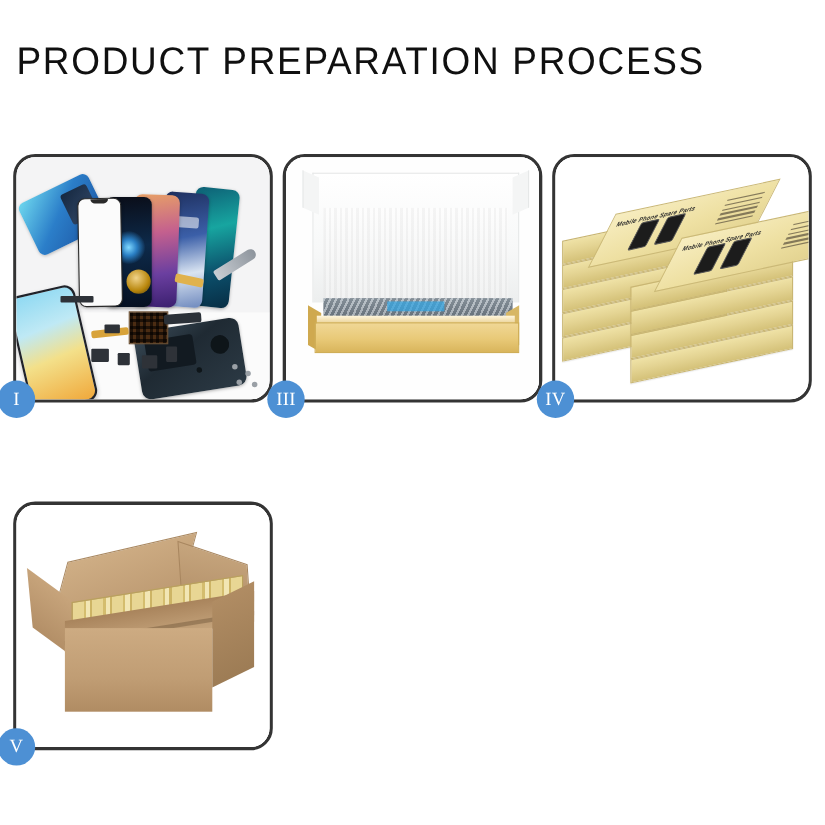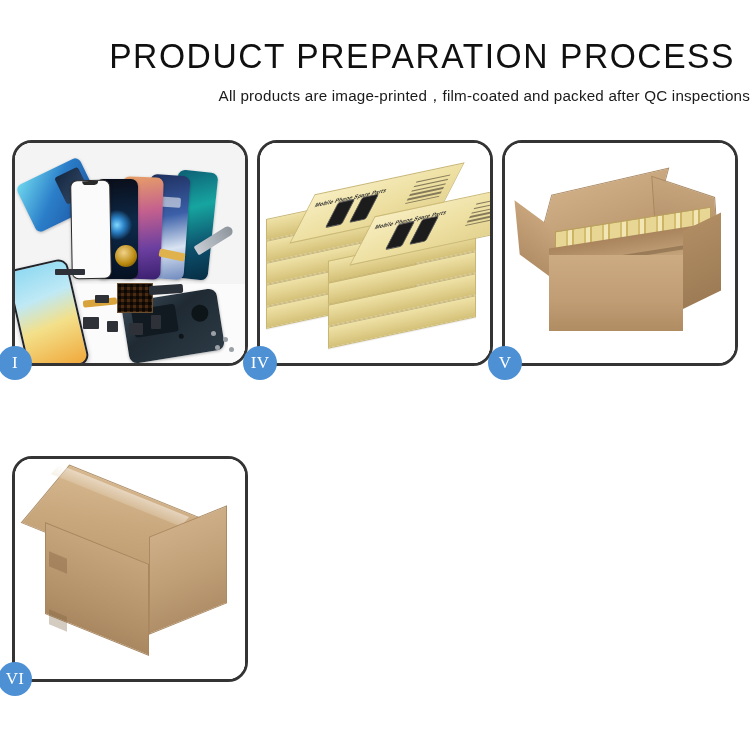--- a/index.html
+++ b/index.html
@@ -17,21 +17,21 @@
     width: 750px;
     height: 750px;
     background: #ffffff;
   }
 
   
   .header {
     position: absolute;
     top: 0; left: 0;
     width: 750px;
-    text-align: right;
+    text-align: left;
   }
   .title {
     margin-top: 36px;
     font-size: 35px;
     font-weight: 500;
     letter-spacing: 1.6px;
     color: #101010;
     line-height: 40px;
     transform: scaleX(0.96);
   }
@@ -389,21 +389,20 @@
     transform: skewY(22deg) skewX(-32deg);
   }
 </style>
 </head>
 <body>
 
 <div id="page">
 
   <div class="header">
     <div class="title">PRODUCT PREPARATION PROCESS</div>
-    <div class="subtitle">All products are image-printed，film-coated and packed after QC inspections</div>
   </div>
 
   <div class="grid">
 
     <div class="panel">
       <div class="panel-clip">
         <div class="p1-bg"></div>
         <div class="film"></div>
         <div class="fan">
           <div class="ph ph5"></div>
@@ -432,20 +431,33 @@
             <span></span>
             <span></span>
             <span></span>
         </div>
         <div class="tweezer"></div>
       </div>
       <div class="badge">I</div>
     </div>
 
 
+    <div class="panel">
+      <div class="panel-clip">
+        <div class="p3-bg"></div>
+        <div class="p3-lid"></div>
+        <div class="p3-foam"></div>
+        <div class="p3-prod"></div>
+        <div class="p3-left"></div>
+        <div class="p3-right"></div>
+        <div class="p3-rim"></div>
+        <div class="p3-front"></div>
+      </div>
+      <div class="badge">III</div>
+    </div>
 
     <div class="panel">
       <div class="panel-clip">
         <div class="p4-bg"></div>
         <div class="stack">
           <div class="sbox b5"></div>
           <div class="sbox b4"></div>
           <div class="sbox b3"></div>
           <div class="sbox b2"></div>
           <div class="sbox b1"></div>
@@ -498,28 +510,15 @@
         <div class="c5-flapL"></div>
         <div class="c5-contents"></div>
         <div class="c5-inner"></div>
         <div class="c5-fold"></div>
         <div class="c5-body"></div>
         <div class="c5-right"></div>
       </div>
       <div class="badge">V</div>
     </div>
 
-    <div class="panel">
-      <div class="panel-clip">
-        <div class="p6-bg"></div>
-        <div class="c6-shine"></div>
-        <div class="c6-top"></div>
-        <div class="c6-tape"></div>
-        <div class="c6-left"></div>
-        <div class="c6-right"></div>
-        <div class="c6-seam"></div>
-        <div class="c6-seam2"></div>
-      </div>
-      <div class="badge">VI</div>
-    </div>
 
   </div>
 </div>
 
 </body></html>

